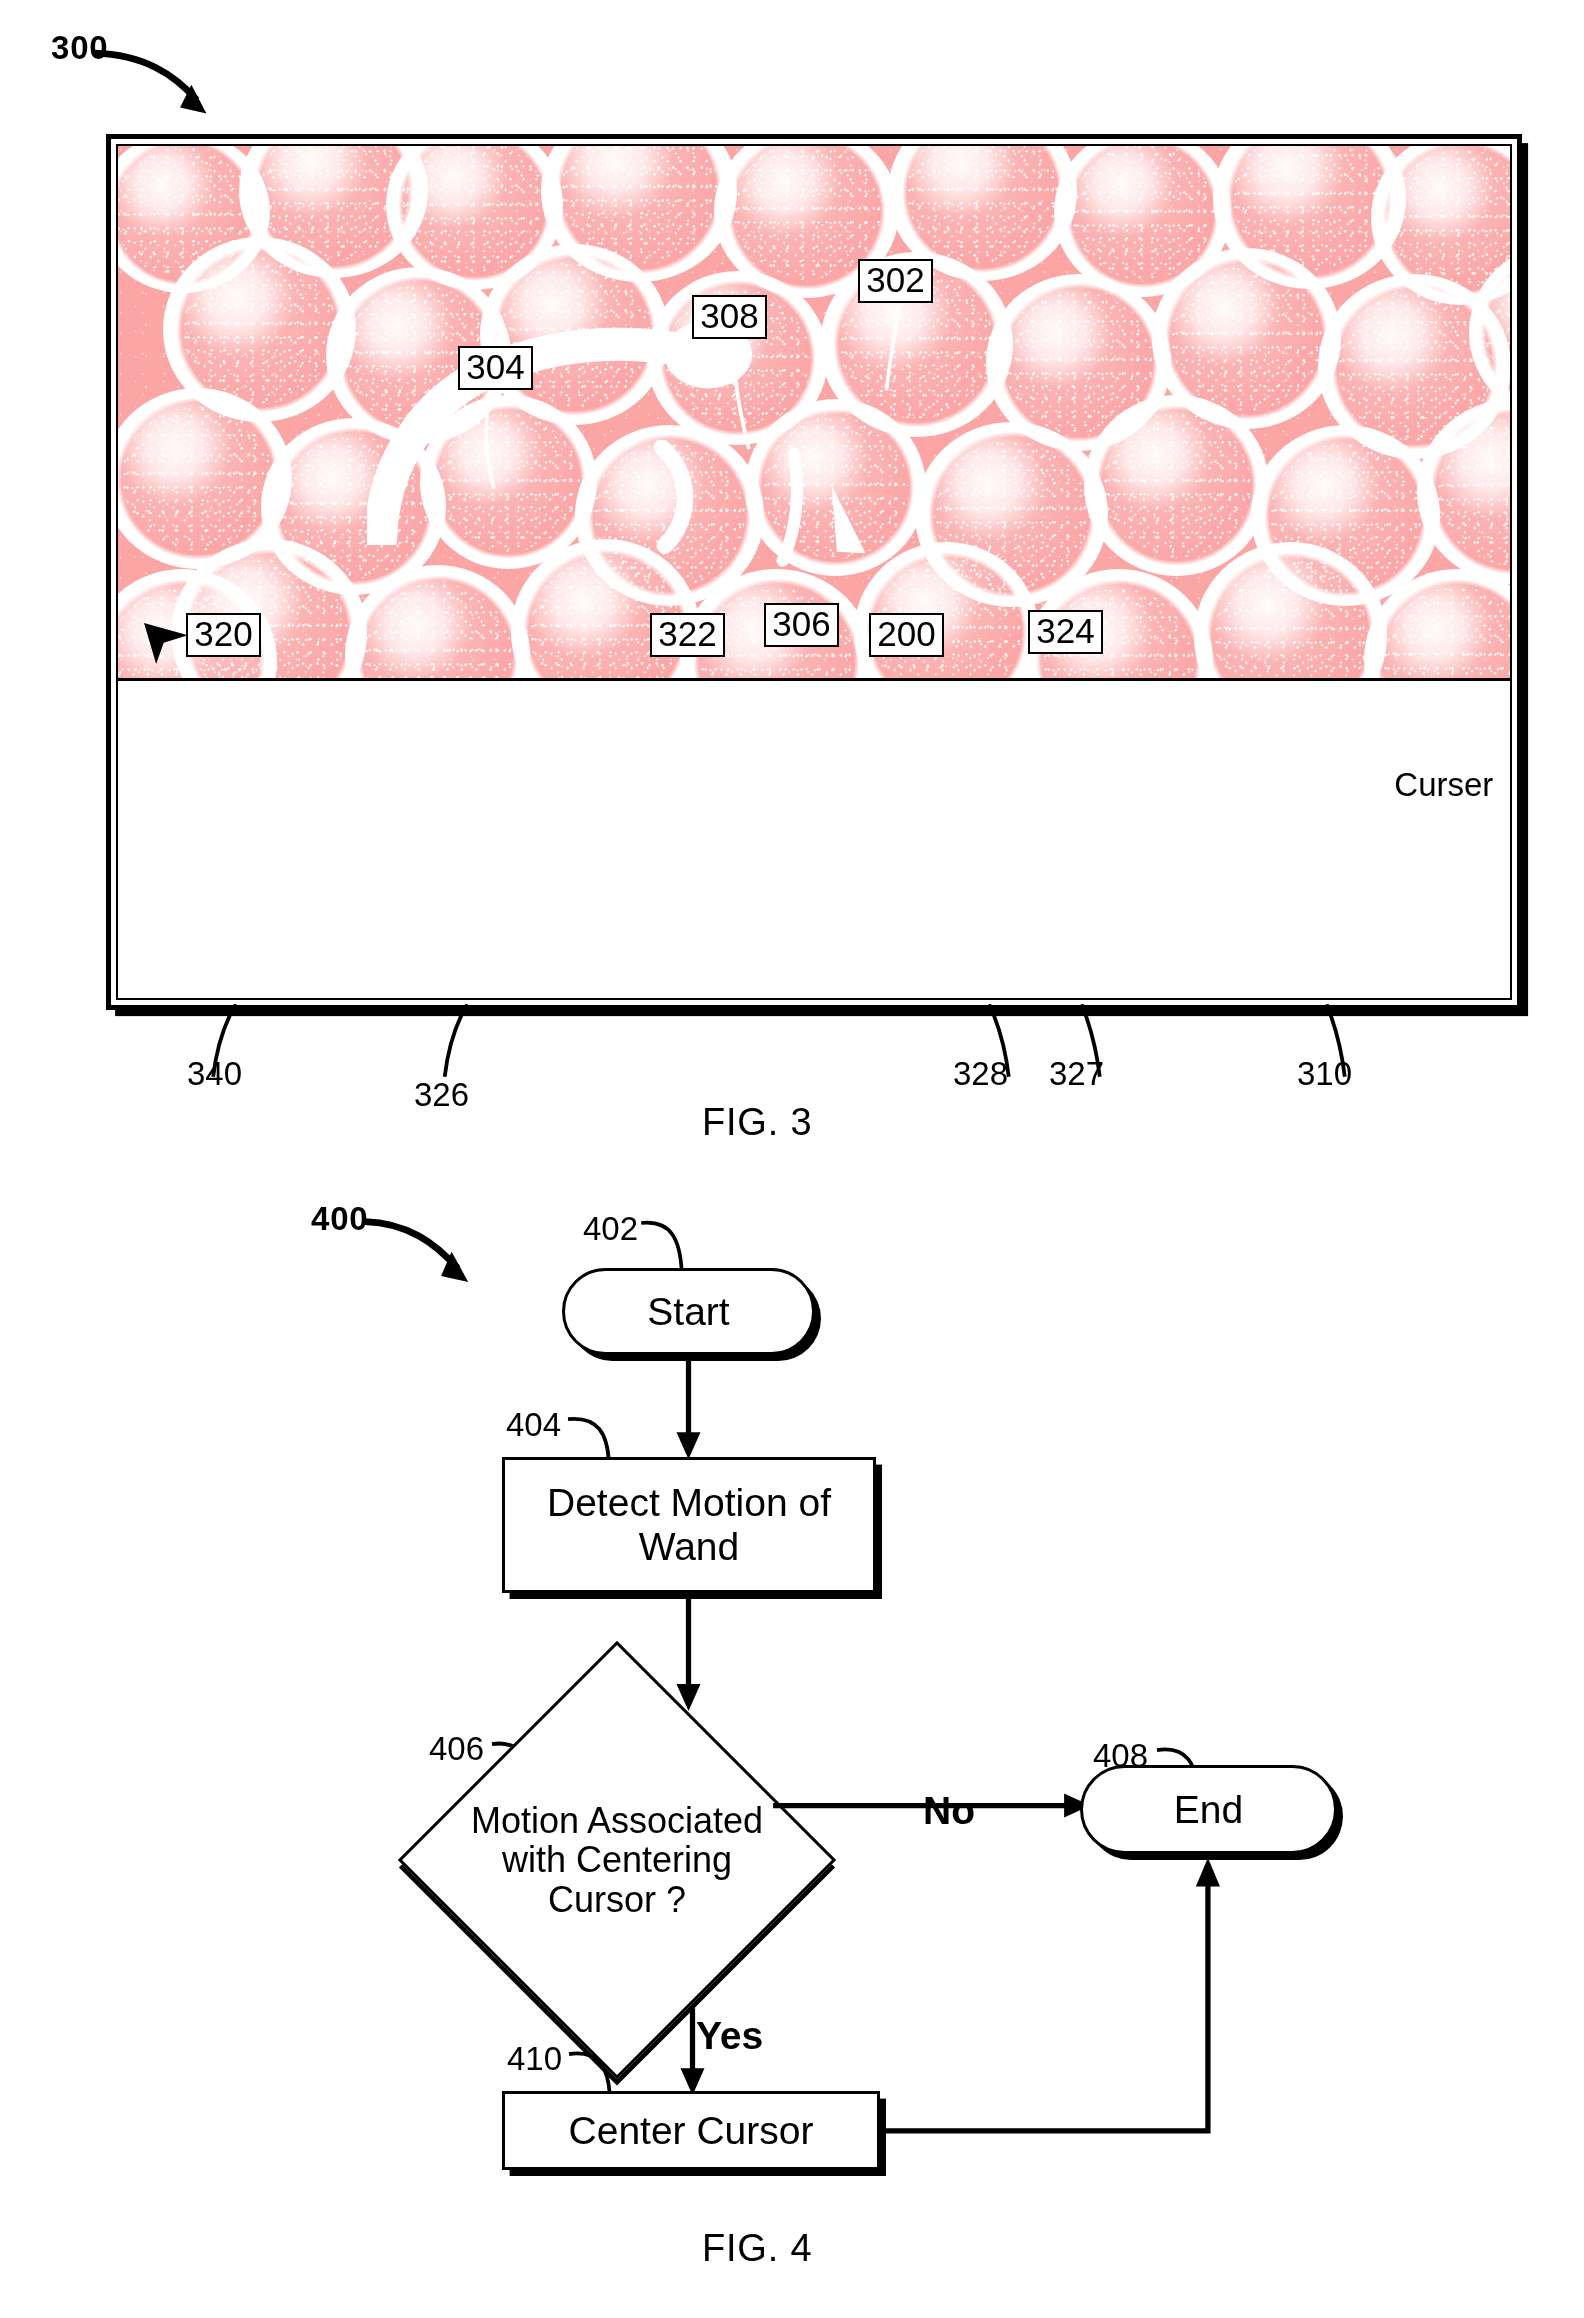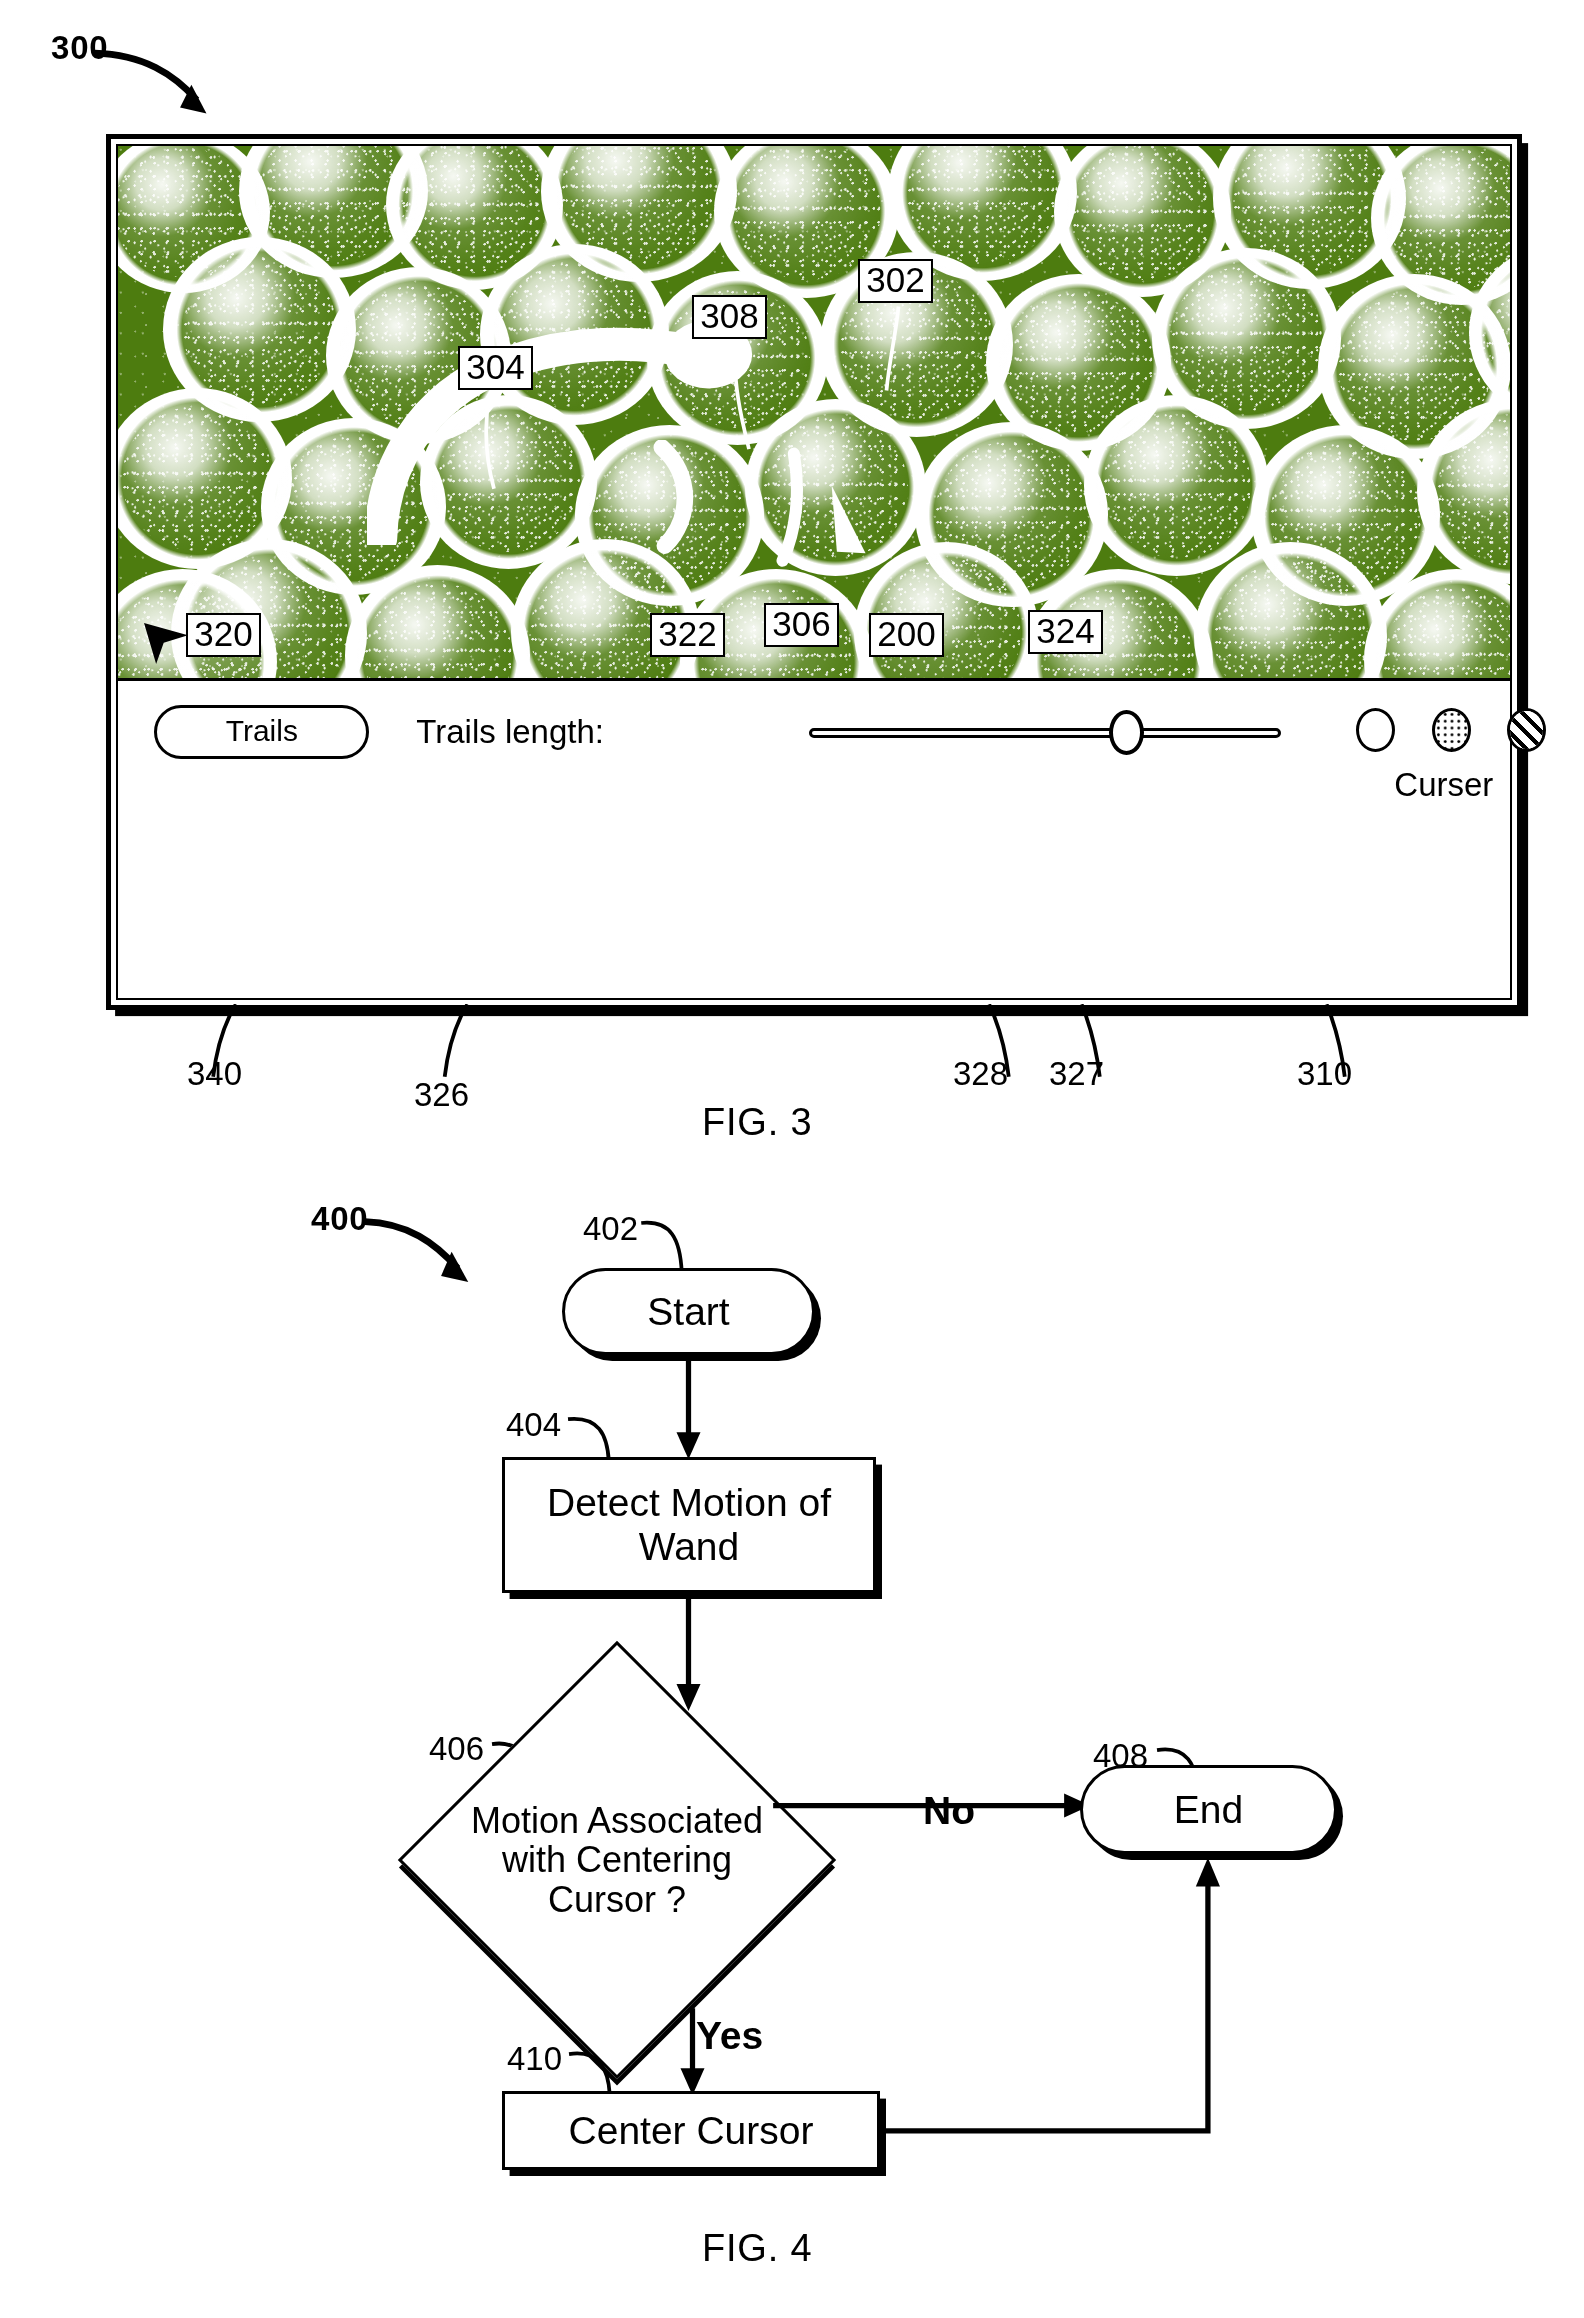--- a/index.html
+++ b/index.html
@@ -27,21 +27,21 @@
     position:absolute;left:106px;top:134px;width:1416px;height:876px;
     border:5.3px solid #000;background:#fff;box-sizing:border-box;
     box-shadow:7.6px 7.6px 0 -1.5px #000;
   }
   #fig3-inner{
     position:absolute;left:5.3px;top:5.3px;right:5.3px;bottom:5.3px;
     border:2.3px solid #000;box-sizing:border-box;background:#fff;
   }
   #image-area{
     position:absolute;left:0;top:0;right:0;height:532px;
-    background:#4d7c0f;overflow:hidden;
+    background:#fca5a5;overflow:hidden;
   }
   
   .cell{
     position:absolute;border-radius:50%;
     background:
       radial-gradient(circle at 38% 33%, rgba(255,255,255,.95) 0%, rgba(255,255,255,.75) 17%, rgba(255,255,255,.16) 34%, rgba(255,255,255,.05) 55%, rgba(0,0,0,0) 72%),
       radial-gradient(circle at 50% 50%, rgba(0,0,0,0) 58%, #ffffff 62%, #ffffff 74%, rgba(0,0,0,0) 80%);
   }
   .cell::after{
     content:"";position:absolute;inset:10%;border-radius:50%;
@@ -226,33 +226,20 @@
       <svg class="leader" style="left:604px;top:198px;width:45px;height:109px;" viewBox="0 0 60 145">
         <path d="M18,0 C14,50 26,100 36,140" stroke="#fff" stroke-width="5" fill="none"></path>
       </svg>
       <svg class="leader" style="left:355px;top:248px;width:45px;height:98px;" viewBox="0 0 60 130">
         <path d="M22,0 C14,45 18,90 28,126" stroke="#fff" stroke-width="5" fill="none"></path>
       </svg>
     </div>
 
     <div id="control-panel">
 
-      <div class="ctl-row" id="row-trails">
-        <div class="pill" id="btn-trails">Trails</div>
-        <div class="ctl-label" id="lbl-trails-length">Trails length:</div>
-        <div class="slider" id="slider-trails">
-          <div class="track"></div>
-          <div class="knob" style="left:300px;"></div>
-        </div>
-        <div class="cursor-swatch" id="sw-plain"></div>
-        <div class="cursor-swatch" id="sw-dotted"></div>
-        <div class="cursor-swatch" id="sw-hatched">
-          <div class="hatch"></div>
-        </div>
-      </div>
 
 
       <div id="lbl-curser">Curser</div>
     </div>
   </div>
 </div>
 
 <svg class="leader" style="left:189px;top:1004px;width:68px;height:76px;" viewBox="0 0 90 100">
   <path d="M62,0 C44,30 36,62 32,96" stroke="#000" stroke-width="5" fill="none"></path>
 </svg>

